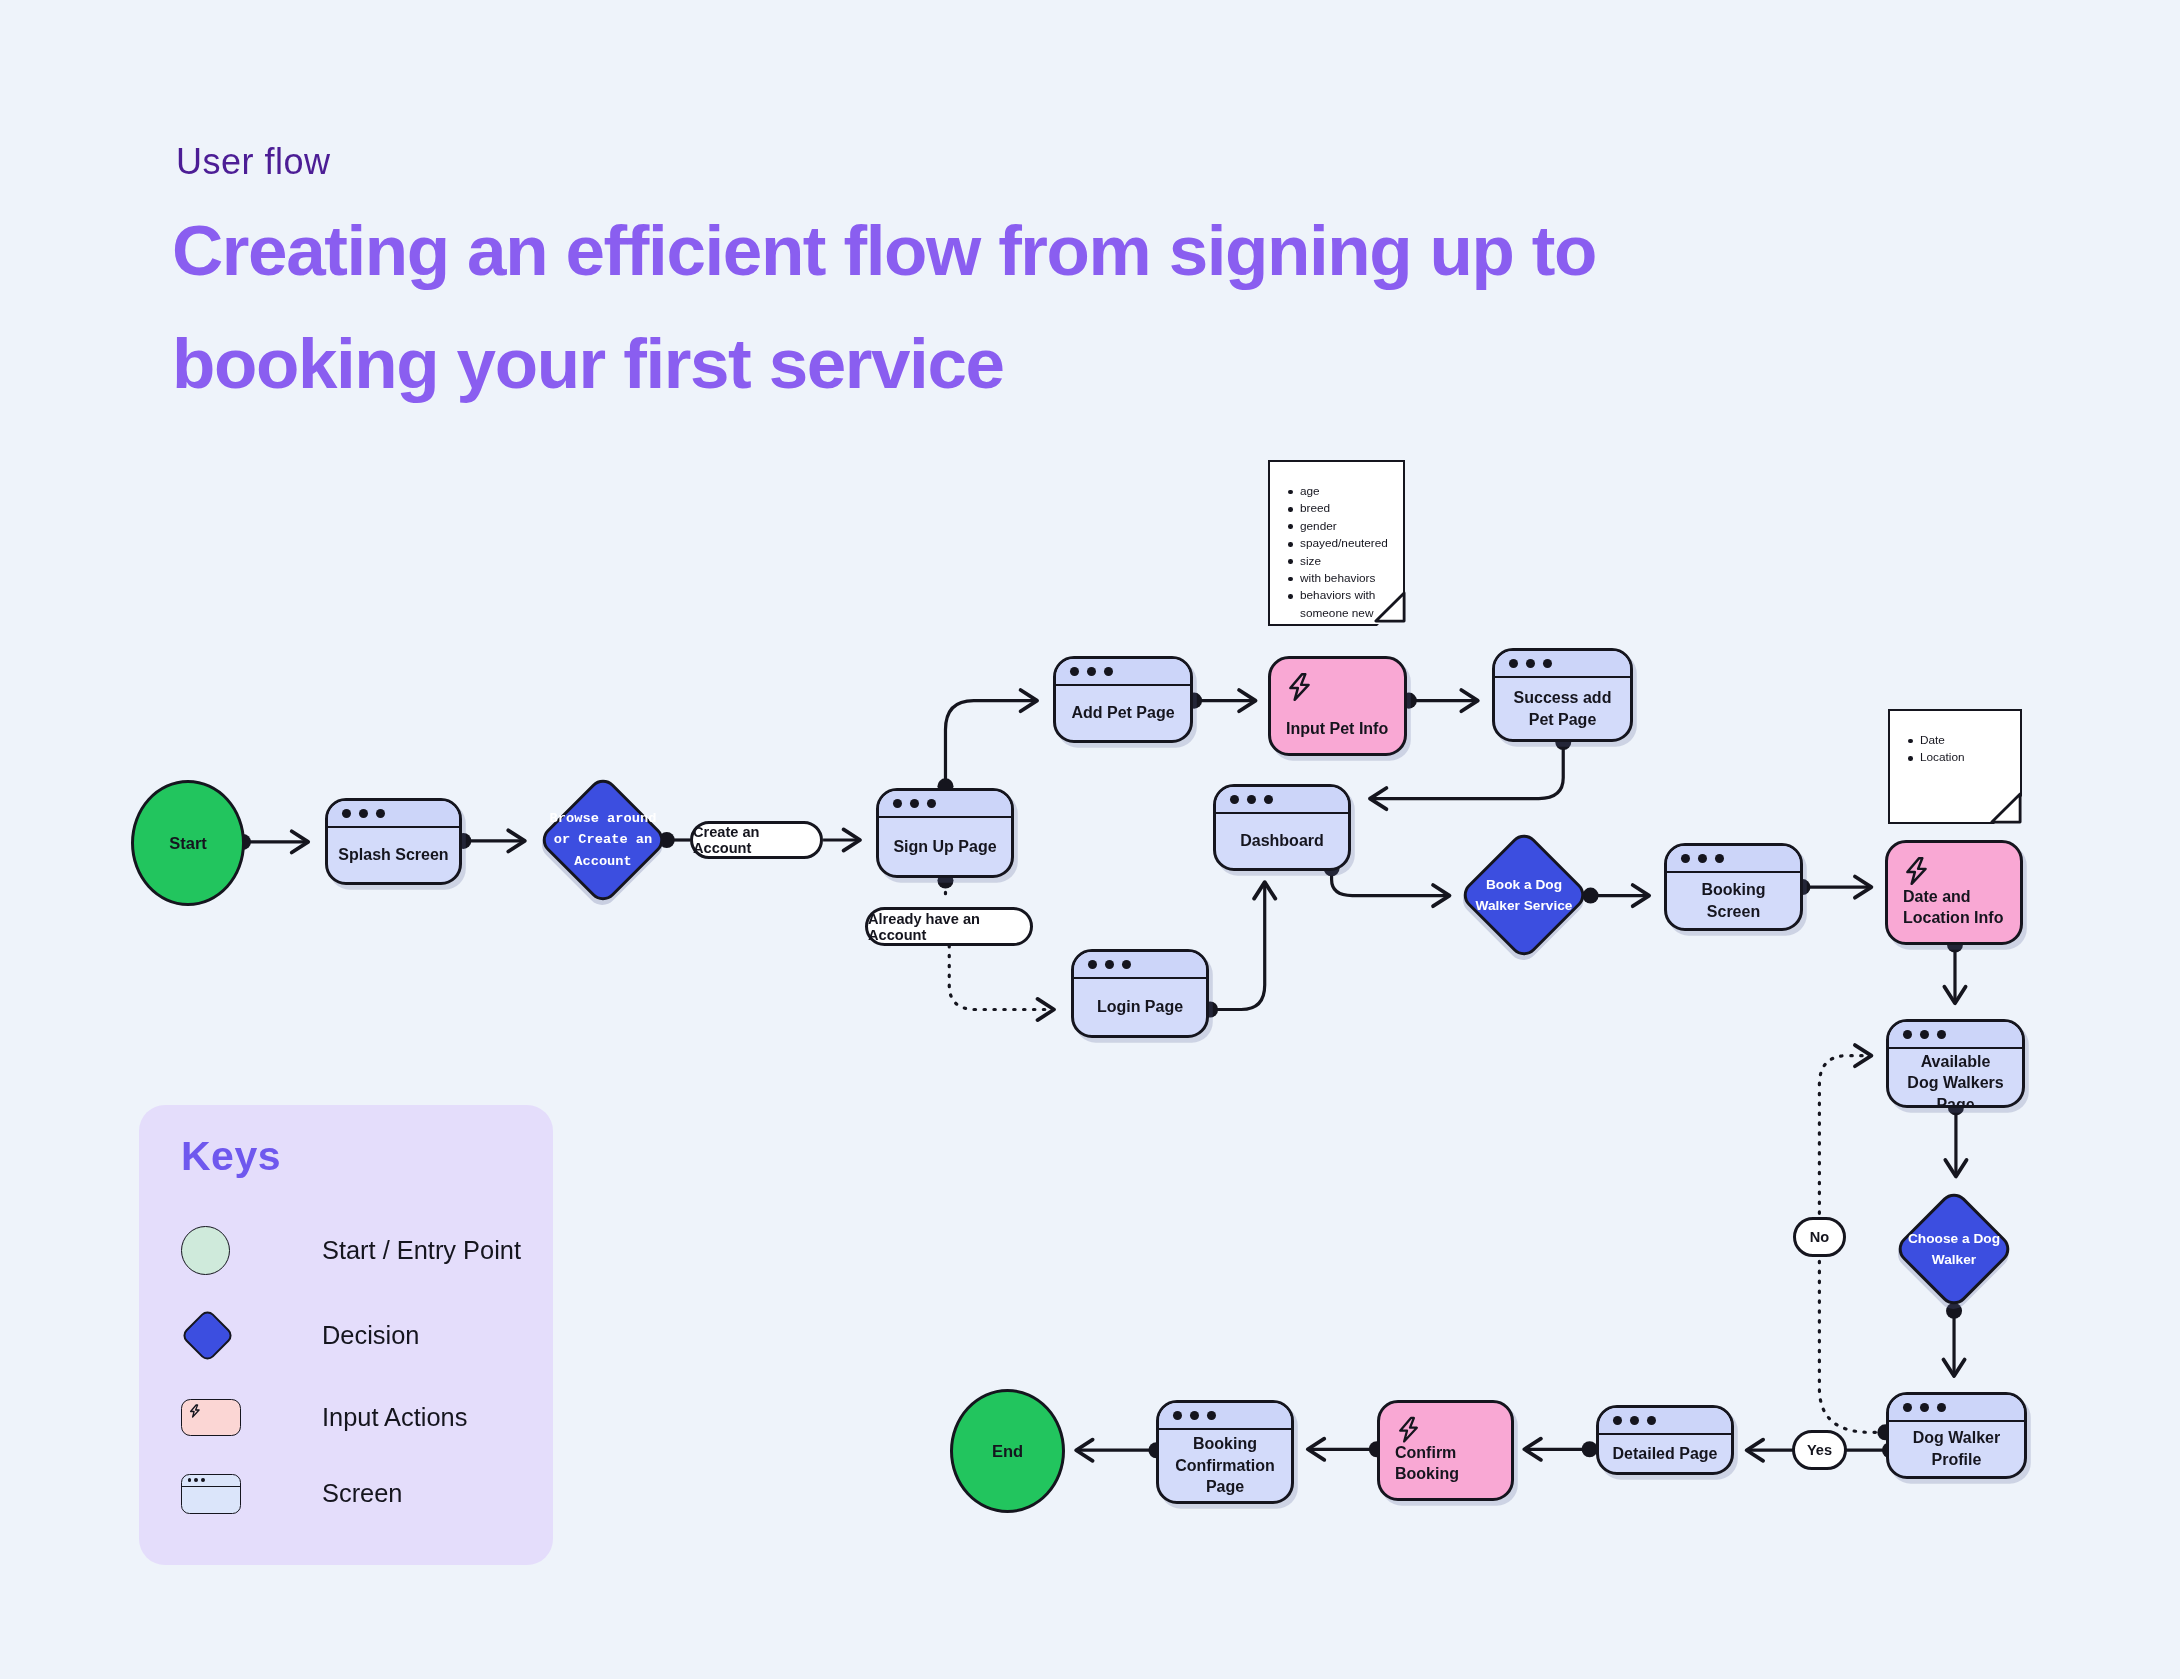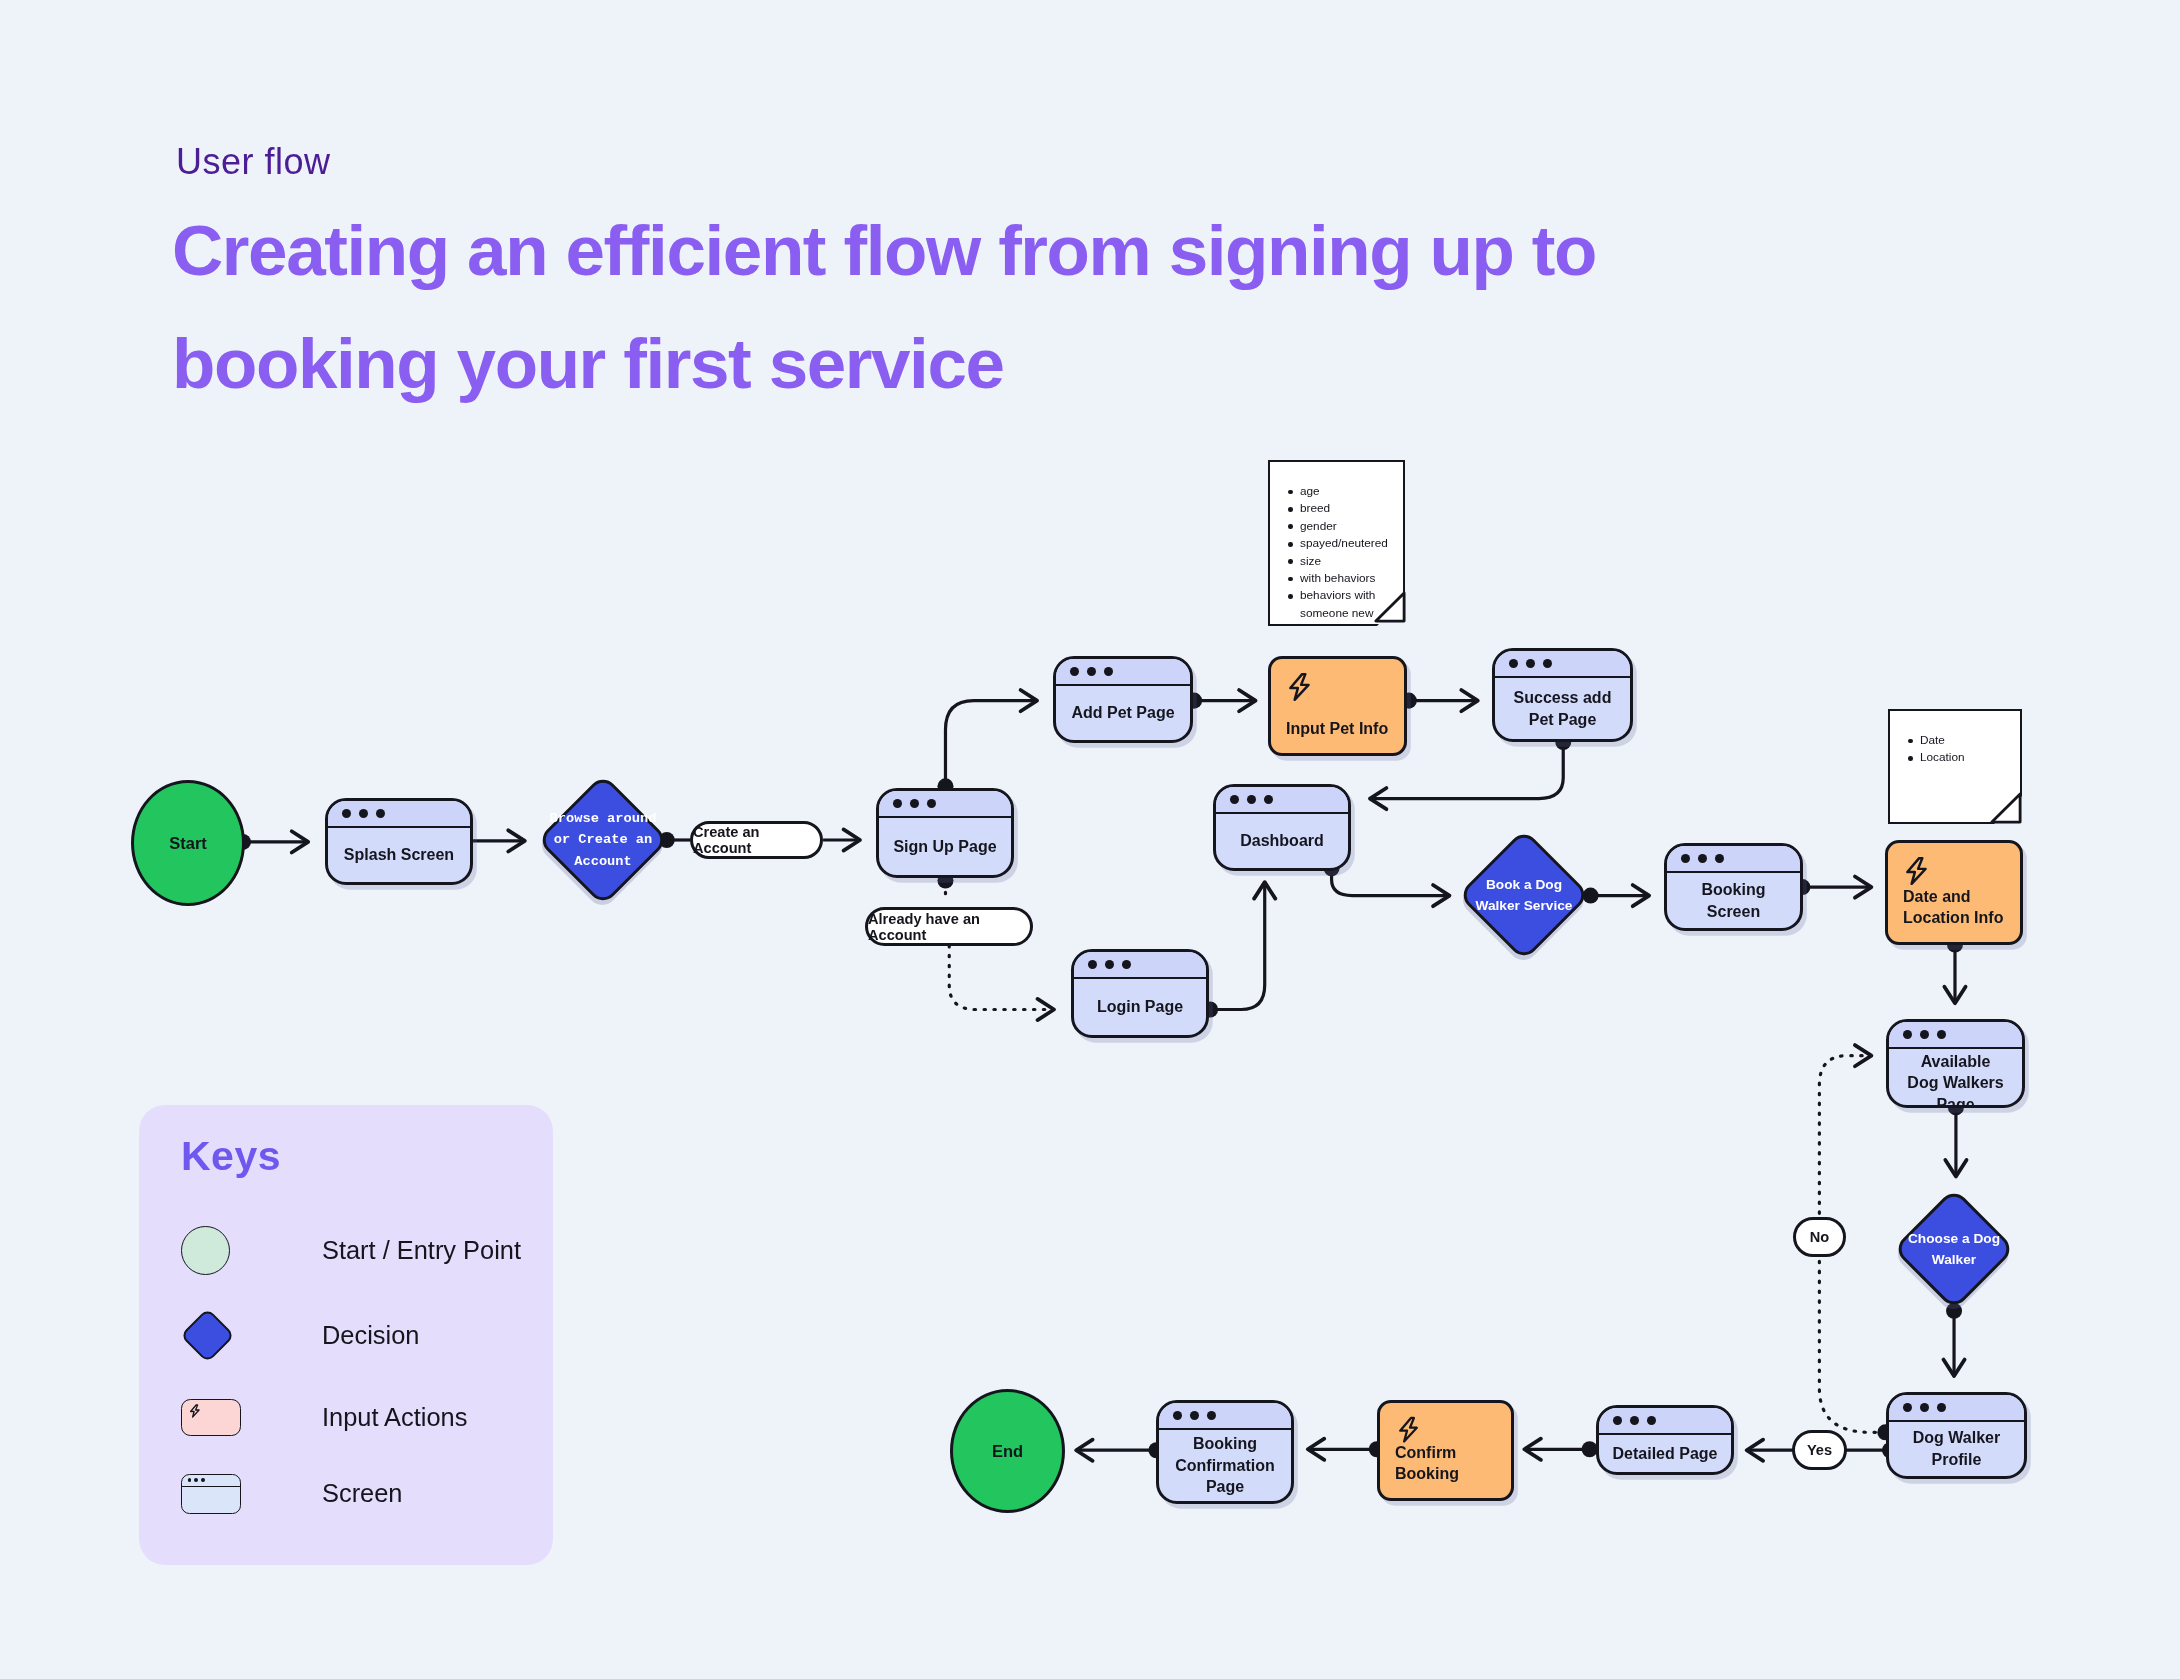--- a/index.html
+++ b/index.html
@@ -28,21 +28,21 @@
              display:flex; align-items:center; justify-content:center;
              font-weight:bold; font-size:16.5px; color:#15151e; }
 
   .diamond { display:flex; align-items:center; justify-content:center; }
   .diamond .shape { position:absolute; left:50%; top:50%; background:#3c4ee0; border:3.3px solid #15151e;
                     border-radius:15px; transform:translate(-50%,-50%) rotate(45deg);
                     box-shadow:2.8px 3.8px 0 rgba(90,100,150,.25); }
   .diamond .dlabel { position:relative; z-index:2; color:#ffffff; font-weight:bold; font-size:13.7px;
                      line-height:1.55; text-align:center; }
 
-  .input-node { background:#fdba74; border:3.3px solid #15151e; border-radius:14px;
+  .input-node { background:#f9a8d4; border:3.3px solid #15151e; border-radius:21px;
                 box-shadow:3.8px 4.7px 0 rgba(90,100,150,.22); padding:13px 15px;
                 display:flex; flex-direction:column; justify-content:space-between; }
   .input-node .ilabel { font-weight:bold; font-size:16px; line-height:1.3; color:#15151e; }
   .bolt { width:28px; height:30px; }
   .bolt path { fill:none; stroke:#15151e; stroke-width:2.3; stroke-linejoin:round; }
 
   .pill { position:absolute; background:#ffffff; border:3.3px solid #15151e; border-radius:941px;
           display:flex; align-items:center; justify-content:center;
           font-weight:bold; font-size:14.6px; color:#15151e; z-index:3; }
 
@@ -162,21 +162,21 @@
     <path d="M2,32 L32,2 L2,2 Z" fill="#ffffff" stroke="#15151e" stroke-width="3" stroke-linejoin="round" transform="rotate(180 17 17)"></path>
   </svg>
 
   <div class="node ellipse" style="left:131px; top:780px; width:114px; height:126px;">
     <span>Start</span>
   </div>
   <div class="node ellipse" style="left:950px; top:1389px; width:115px; height:124px;">
     <span>End</span>
   </div>
 
-  <div class="node screen" style="left:325px; top:798px; width:148px; height:87px;">
+  <div class="node screen" style="left:325px; top:798px; width:137px; height:87px;">
     <div class="screen-header">
         <span class="dot"></span>
         <span class="dot"></span>
         <span class="dot"></span>
       </div>
     <div class="screen-body">Splash Screen</div>
   </div>
 
   <div class="node screen" style="left:876px; top:788px; width:138px; height:90px;">
     <div class="screen-header">

